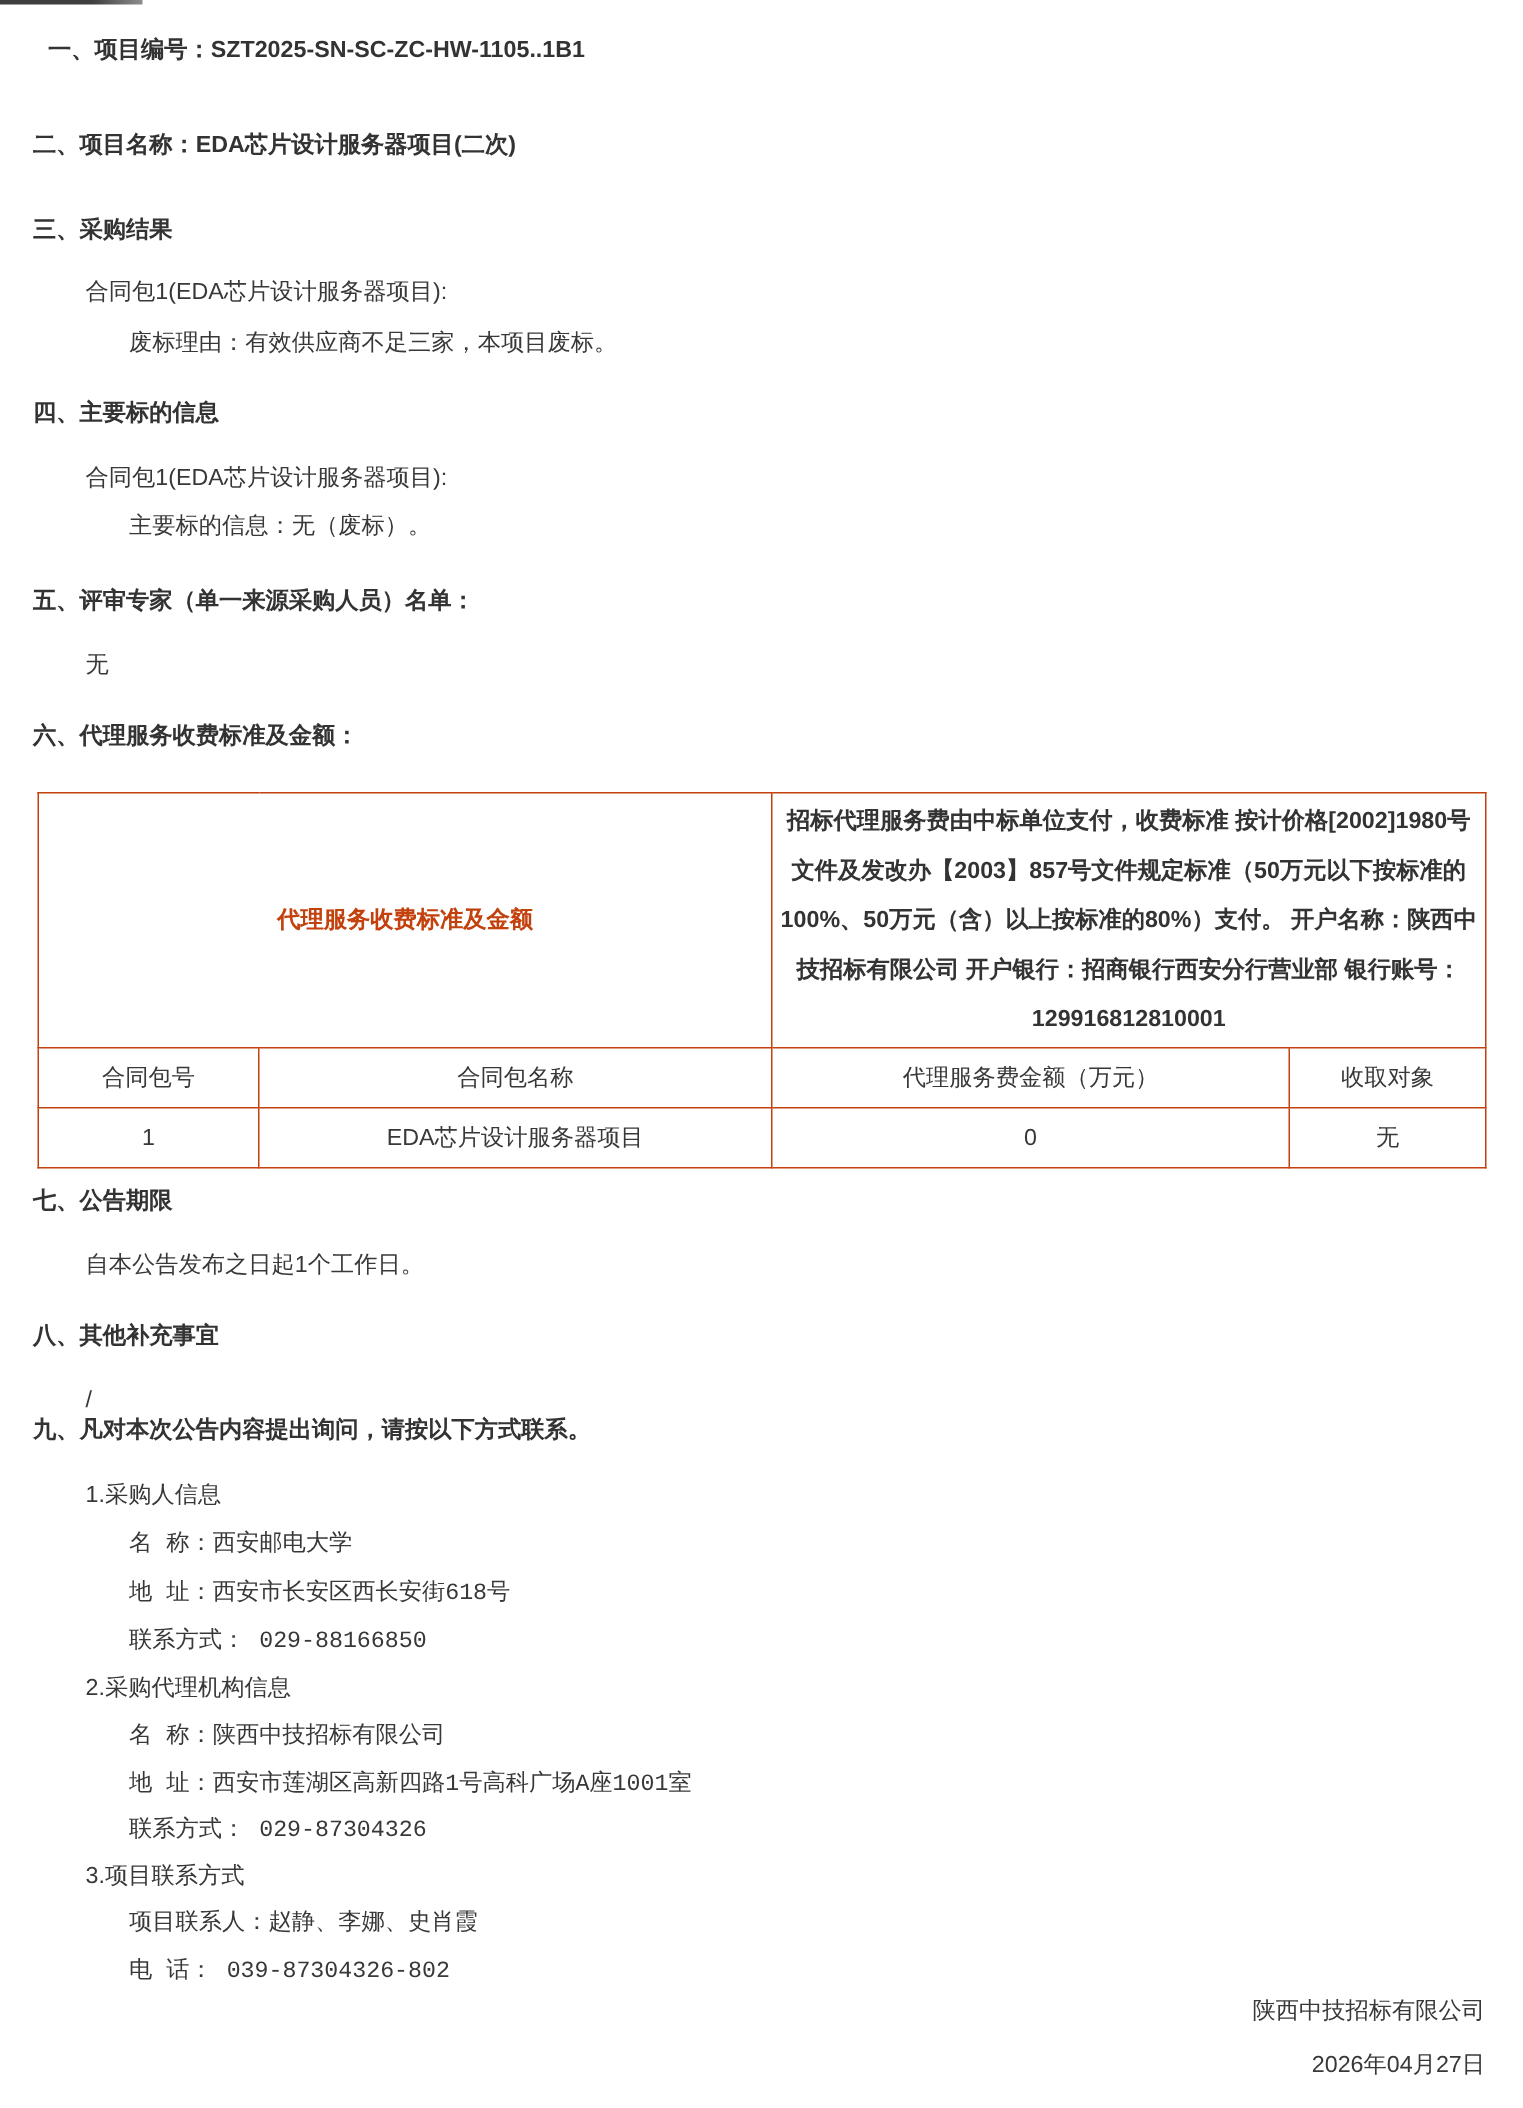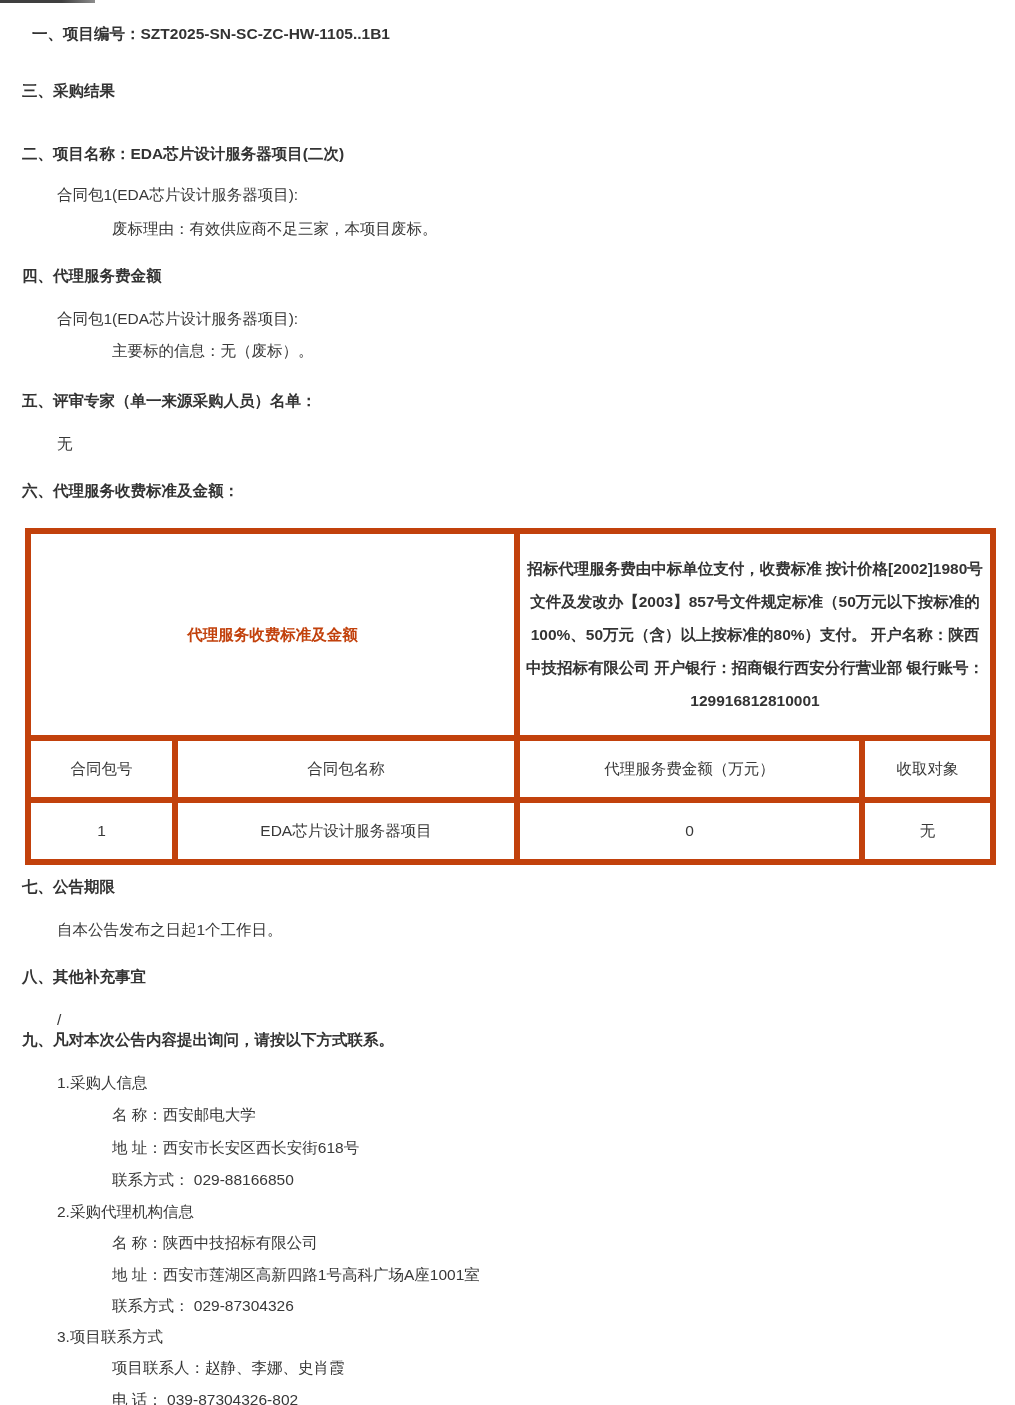--- a/index.html
+++ b/index.html
@@ -25,21 +25,21 @@
     width: 95px;
     height: 3px;
     background: linear-gradient(to right, #3f3f3f 65%, #8d8d8d 100%);
   }
   .h {
     font-weight: bold;
     margin-left: 22px;
     color: #333333;
   }
   .lv1 { margin-left: 57px; }
-  .lv2 { margin-left: 112px; }
+  .lv2 { margin-left: 86px; font-family: Liberation Mono, monospace; }
 
   
   .mt24 { margin-top: 24px; margin-left: 32px; }
   .mt43 { margin-top: 43px; }
   .mt37 { margin-top: 37px; }
   .mt21 { margin-top: 21px; }
   .mt14 { margin-top: 14px; }
   .mt27 { margin-top: 27px; }
   .mt23 { margin-top: 23px; }
   .mt12 { margin-top: 12px; }
@@ -51,24 +51,24 @@
   .mt7  { margin-top: 7px; }
 
   table.fee-table {
     border-collapse: collapse;
     margin-left: 25px;
     width: 965px;
     table-layout: fixed;
     color: #383838;
   }
   table.fee-table td {
-    border: 6px solid #c2410c;
+    border: 1px solid #c2410c;
     text-align: center;
     vertical-align: middle;
-    padding: 18px 4px;
+    padding: 2px 4px;
     overflow: hidden;
   }
   td.merged-label {
     font-weight: bold;
     color: #c2410c;
   }
   td.merged-text {
     font-weight: bold;
     color: #333333;
     line-height: 33px;
@@ -87,27 +87,27 @@
 </style>
 </head>
 <body>
 
 <div class="page">
 
   <div class="topbar-fragment"></div>
 
   <div class="h mt24">一、项目编号：SZT2025-SN-SC-ZC-HW-1105..1B1</div>
 
+  <div class="h mt43">二、项目名称：EDA芯片设计服务器项目(二次)</div>
+
   <div class="h mt37">三、采购结果</div>
-
-  <div class="h mt43">二、项目名称：EDA芯片设计服务器项目(二次)</div>
   <div class="lv1 mt21">合同包1(EDA芯片设计服务器项目):</div>
   <div class="lv2 mt14">废标理由：有效供应商不足三家，本项目废标。</div>
 
-  <div class="h mt27">四、代理服务费金额</div>
+  <div class="h mt27">四、主要标的信息</div>
   <div class="lv1 mt23">合同包1(EDA芯片设计服务器项目):</div>
   <div class="lv2 mt12">主要标的信息：无（废标）。</div>
 
   <div class="h mt30">五、评审专家（单一来源采购人员）名单：</div>
   <div class="lv1 mt23">无</div>
 
   <div class="h mt27">六、代理服务收费标准及金额：</div>
 
   <table class="fee-table mt27">
     <colgroup>

